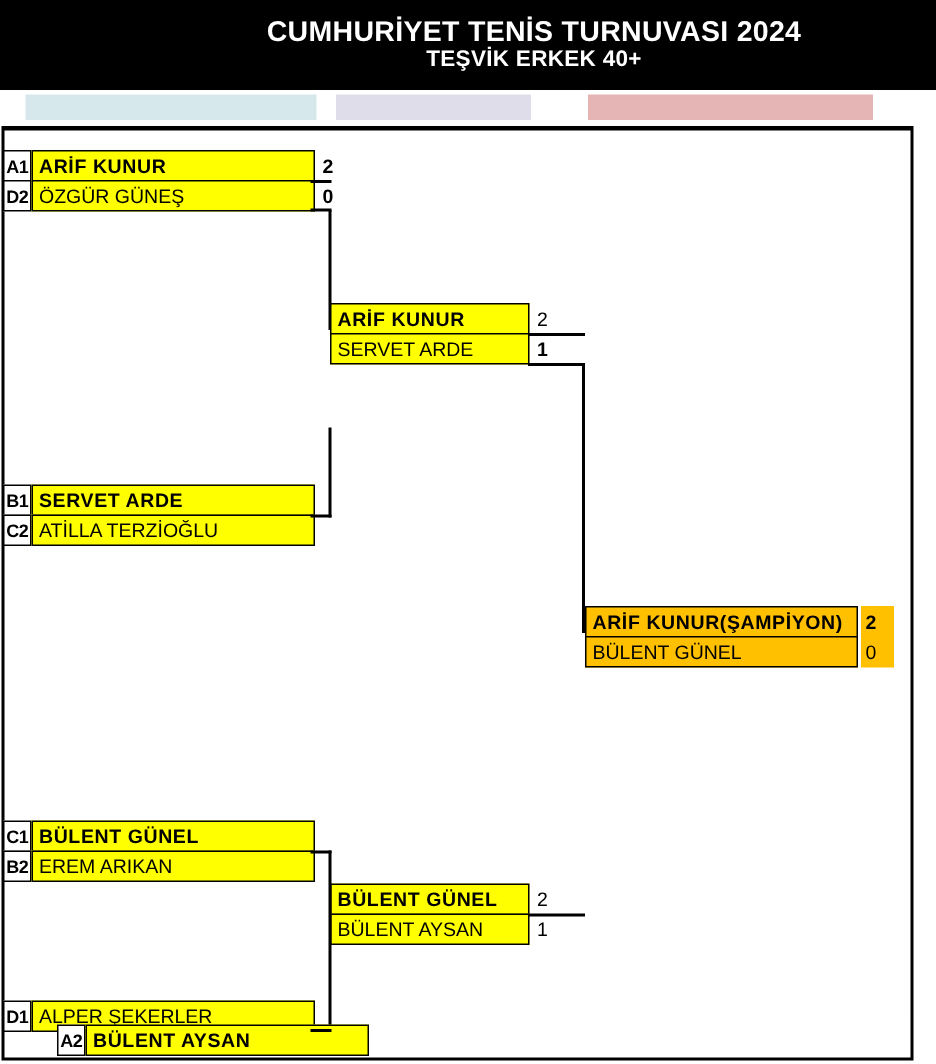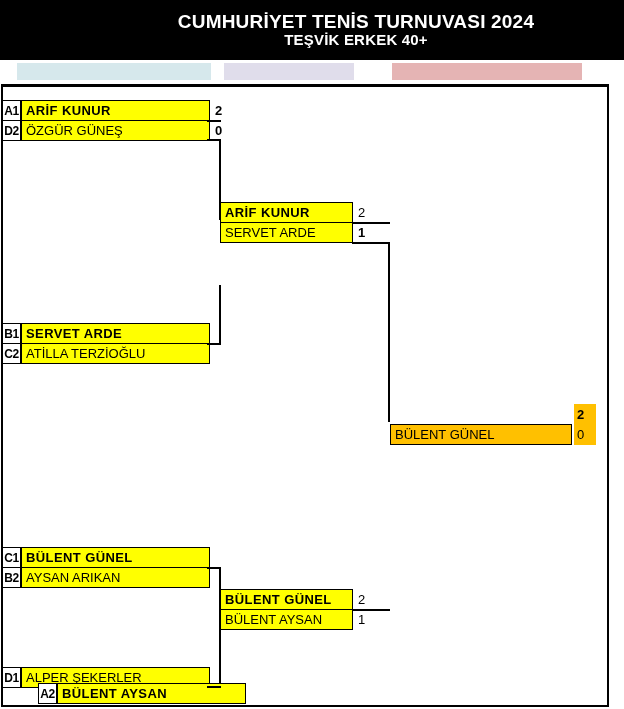--- a/index.html
+++ b/index.html
@@ -138,20 +138,21 @@
       <span class="score win" style="left:135px;">1</span>
     </div>
   </div>
 
   <div class="conn h" style="left: 352px; top: 222px; width: 38px; background: rgb(0, 0, 0);"></div>
   <div class="conn h" style="left: 352px; top: 242px; width: 38px; background: rgb(0, 0, 0);"></div>
   <div class="conn v" style="left: 388px; top: 242px; height: 180px; background: rgb(0, 0, 0);"></div>
 
   <div class="match final" id="final-1" style="left:390px;top:404px;">
     <div class="slot" style="left:0;top:0;width:205px;">
+      <span class="pname win" style="left: 0px; width: 182px; background: rgb(255, 192, 0);">ARİF KUNUR(ŞAMPİYON)</span>
       <span class="score win" style="left: 184px; background: rgb(255, 192, 0);">2</span>
     </div>
     <div class="slot" style="left:0;top:20px;width:205px;">
       <span class="pname" style="left: 0px; width: 182px; background: rgb(255, 192, 0);">BÜLENT GÜNEL</span>
       <span class="score" style="left: 184px; background: rgb(255, 192, 0);">0</span>
     </div>
   </div>
 
   <div class="match" id="sf-2" style="left:220px;top:589px;">
     <div class="slot" style="left:0;top:0;width:160px;">
@@ -167,21 +168,21 @@
   <div class="conn h" style="left: 352px; top: 609px; width: 38px; background: rgb(0, 0, 0);"></div>
 
   <div class="match" id="r1-m3" style="left:2px;top:547px;">
     <div class="slot" style="left:0;top:0;width:232px;">
       <span class="seed">C1</span>
       <span class="pname win" style="left:19px;width:189px;">BÜLENT GÜNEL</span>
       <span class="score" style="left:210px;"></span>
     </div>
     <div class="slot" style="left:0;top:20px;width:232px;">
       <span class="seed">B2</span>
-      <span class="pname" style="left:19px;width:189px;">AYSAN ARIKAN</span>
+      <span class="pname" style="left:19px;width:189px;">EREM ARIKAN</span>
       <span class="score" style="left:210px;"></span>
     </div>
   </div>
 
   <div class="conn h" style="left: 207px; top: 567px; width: 14px; background: rgb(0, 0, 0);"></div>
   <div class="conn v" style="left: 219px; top: 567px; height: 120px; background: rgb(0, 0, 0);"></div>
 
   <div class="match" id="r1-m4" style="left:2px;top:667px;">
     <div class="slot" style="left:0;top:0;width:232px;">
       <span class="seed">D1</span>

